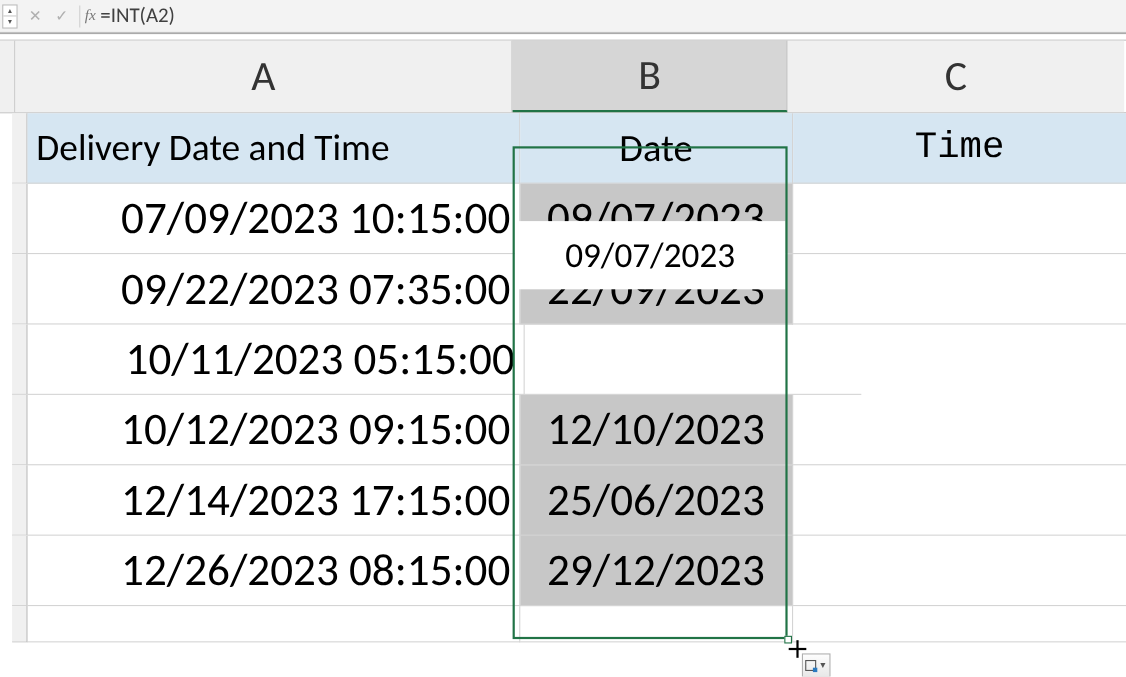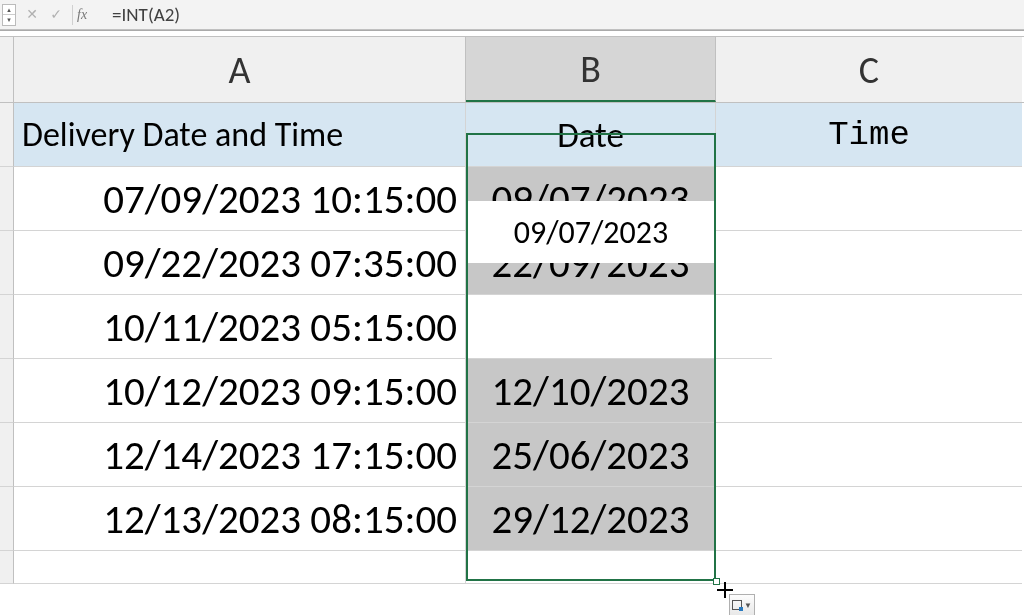--- a/index.html
+++ b/index.html
@@ -52,21 +52,21 @@
       width: 1px;
       height: 20px;
       background: #d0d0d0;
       margin: 0 4px;
     }
     .fb-fx {
       font-style: italic;
       font-family: 'Times New Roman', serif;
       font-size: 14px;
       color: #777;
-      margin-right: 25px;
+      margin-right: 4px;
     }
     .fb-input {
       flex: 1;
       border: none;
       background: transparent;
       font-size: 19px;
       font-family: Calibri, Arial, sans-serif;
       outline: none;
       color: #404040;
     }
@@ -100,20 +100,21 @@
       background: #d6d6d6;
       border-bottom: 2px solid #217346;
     }
     .grid {
       display: flex;
       flex-direction: column;
     }
     .row {
       display: flex;
       height: 64px;
+      padding-left: 11px;
     }
     .rowhead {
       width: 14px;
       flex-shrink: 0;
       background: #f0f0f0;
       border-right: 1px solid #c0c0c0;
       border-bottom: 1px solid #d4d4d4;
     }
     .cell {
       border-right: 1px solid #d4d4d4;
@@ -288,21 +289,21 @@
       <div class="cell c"></div>
     </div>
     <div class="row">
       <div class="rowhead"></div>
       <div class="cell a">12/14/2023 17:15:00</div>
       <div class="cell b sel-fill">25/06/2023</div>
       <div class="cell c"></div>
     </div>
     <div class="row">
       <div class="rowhead"></div>
-      <div class="cell a">12/13/2023 08:15:00</div>
+      <div class="cell a">12/26/2023 08:15:00</div>
       <div class="cell b sel-fill">29/12/2023</div>
       <div class="cell c"></div>
     </div>
     <div class="row" style="height:33px;">
       <div class="rowhead"></div>
       <div class="cell a"></div>
       <div class="cell b"></div>
       <div class="cell c"></div>
     </div>
   </div>

